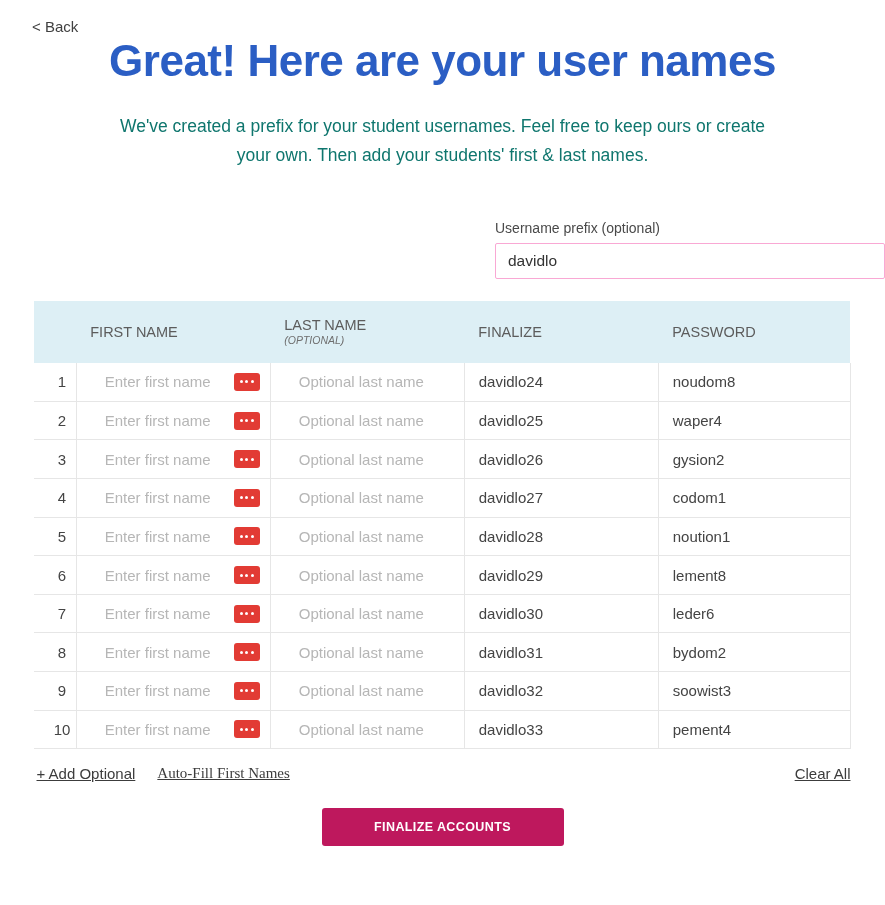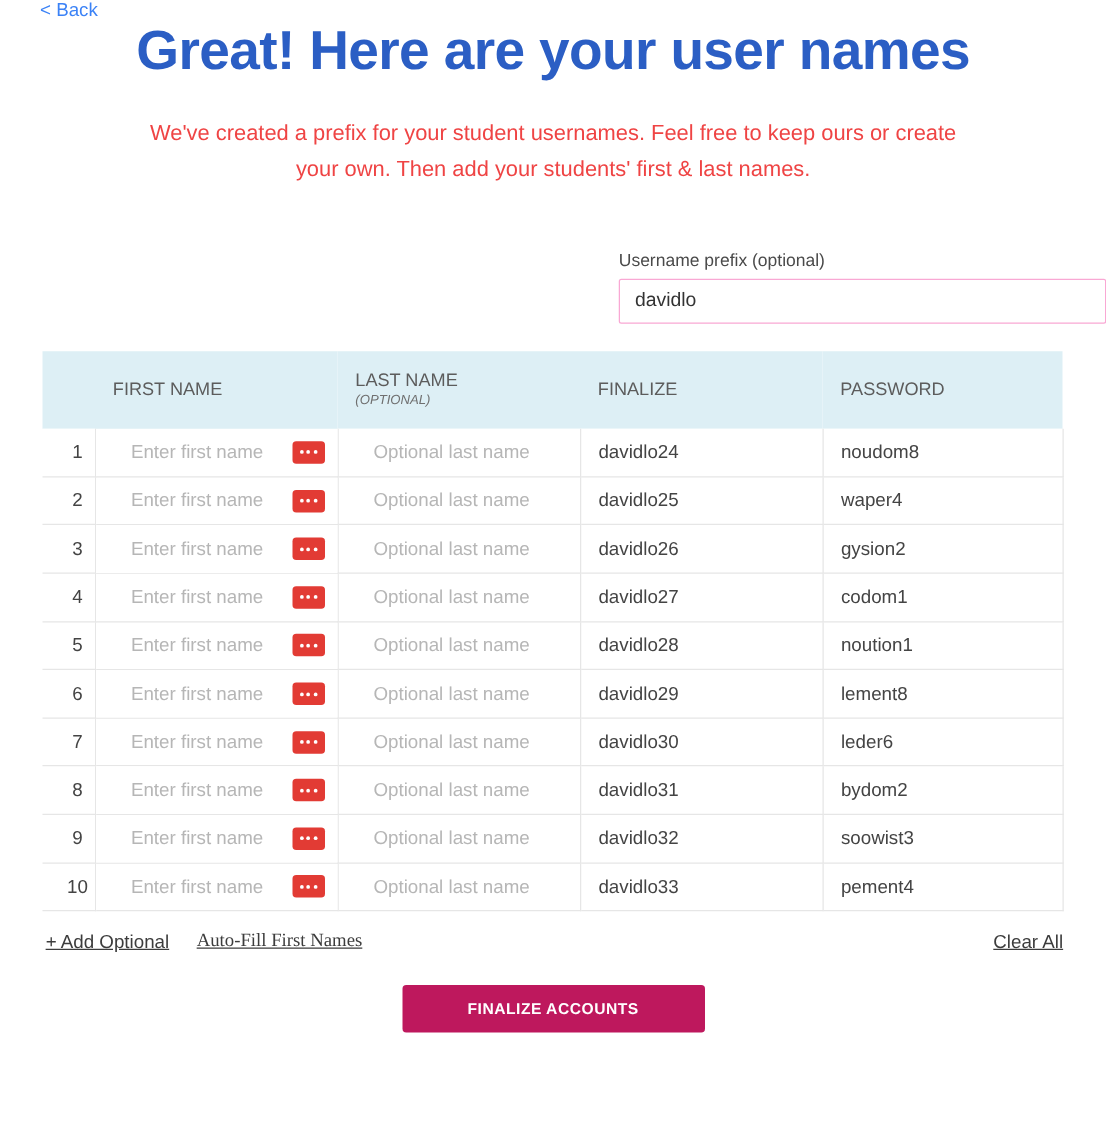--- a/index.html
+++ b/index.html
@@ -13,41 +13,41 @@
   }
   .page {
     position: relative;
     width: 885px;
     height: 905px;
     background: #ffffff;
     overflow: hidden;
   }
   .back-link {
     position: absolute;
-    top: 0;
+    top: 18px;
     left: 32px;
-    color: #3b82f6;
+    color: #404040;
     font-size: 15px;
     text-decoration: none;
     cursor: pointer;
   }
   .headline {
     margin: 0;
-    padding-top: 16px;
+    padding-top: 36px;
     text-align: center;
     color: #2b5ec4;
     font-size: 44px;
     font-weight: bold;
     letter-spacing: -0.5px;
   }
   .subhead {
     margin: 26px auto 0 auto;
     width: 660px;
     text-align: center;
-    color: #ef4444;
+    color: #0f766e;
     font-size: 17.5px;
     line-height: 1.65;
   }
   .prefix-area {
     margin-top: 50px;
     padding-left: 144px;
     display: flex;
     align-items: flex-end;
     gap: 12px;
     flex-direction: column;

